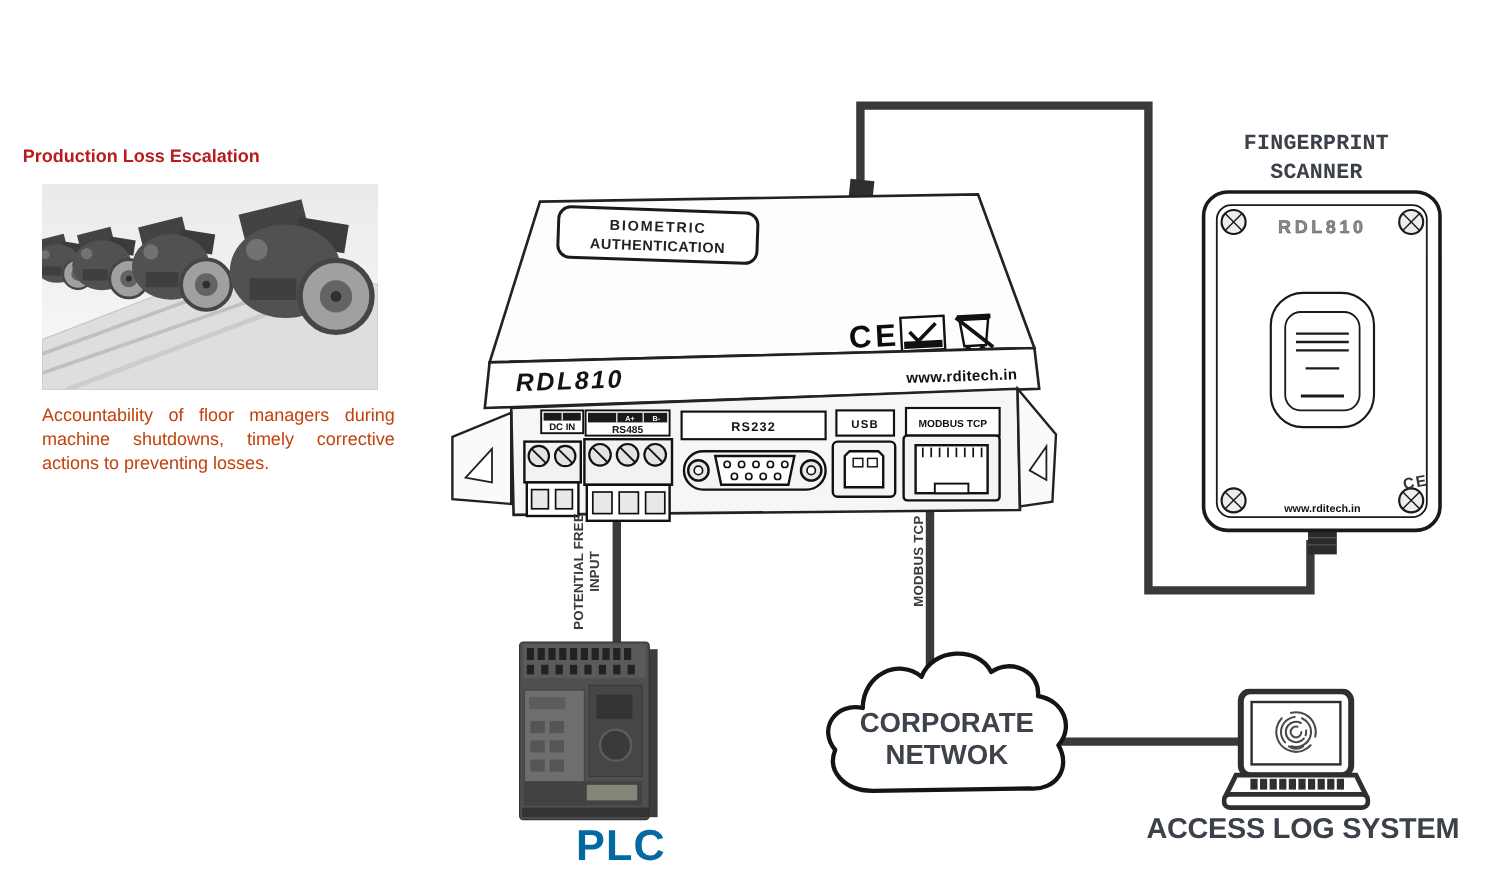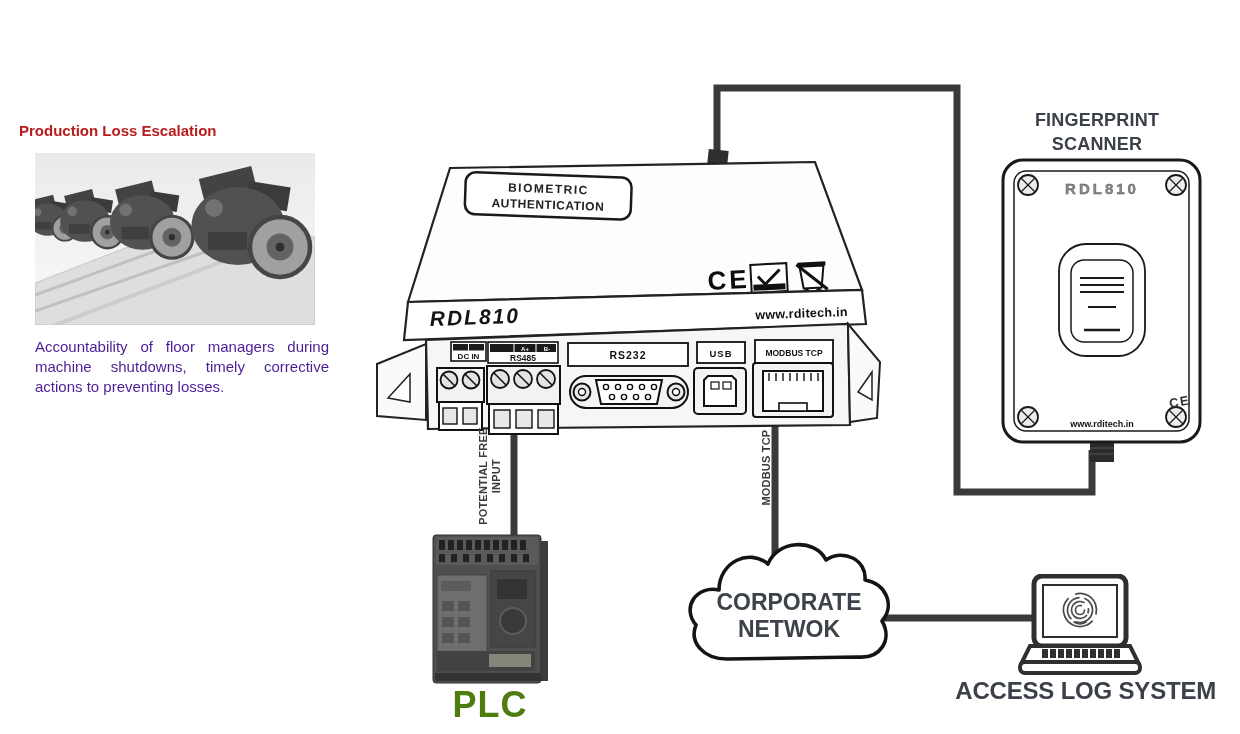--- a/index.html
+++ b/index.html
@@ -3,28 +3,28 @@
 <meta charset="utf-8">
 <style>
   html,body{margin:0;padding:0;background:#fff;}
   body{font-family:"Liberation Sans",sans-serif;}
   .canvas{position:relative;width:1240px;height:734px;background:#ffffff;overflow:hidden;}
   .abs{position:absolute;}
   svg{display:block;font-family:"Liberation Sans",sans-serif;}
   .title{top:34px;left:0;width:100%;text-align:center;font-size:21.5px;font-weight:bold;
          color:#1a55a5;letter-spacing:-0.2px;}
   .left-heading{left:19px;top:122px;font-size:15px;font-weight:bold;color:#b91c1c;}
-  .left-desc{left:35px;top:337px;width:294px;font-size:15px;color:#4c1d95;text-align:justify;line-height:1.32;}
+  .left-desc{left:35px;top:337px;width:294px;font-size:15px;color:#c2410c;text-align:justify;line-height:1.32;}
   .scanner-heading{left:1022px;top:108px;width:150px;text-align:center;font-size:18px;font-weight:bold;
-                   color:#3b4049;line-height:1.35;letter-spacing:0.2px;}
+                   color:#3b4049;line-height:1.35;letter-spacing:0.2px;font-family:Liberation Mono, monospace;}
   .v-label{transform:rotate(-90deg);font-weight:bold;color:#3a3a3a;text-align:center;line-height:1.2;}
   .pfi-label{left:435px;top:463px;width:110px;font-size:11px;letter-spacing:0.2px;}
   .mtcp-label{left:722px;top:461px;width:90px;font-size:11px;letter-spacing:0.2px;}
-  .plc-caption{left:425px;top:684px;width:130px;text-align:center;font-size:36px;font-weight:bold;
-               color:#4d7c0f;letter-spacing:1px;}
+  .plc-caption{left:425px;top:684px;width:130px;text-align:right;font-size:36px;font-weight:bold;
+               color:#0369a1;letter-spacing:1px;}
   .als-caption{left:950px;top:677px;width:266px;text-align:right;font-size:24px;font-weight:bold;
                color:#3b4049;letter-spacing:-0.2px;}
   .wires{left:0;top:0;pointer-events:none;}
 </style>
 </head>
 <body>
 
 <div class="canvas">
 
   <svg class="abs wires" width="1240" height="734" viewBox="0 0 1240 734">

